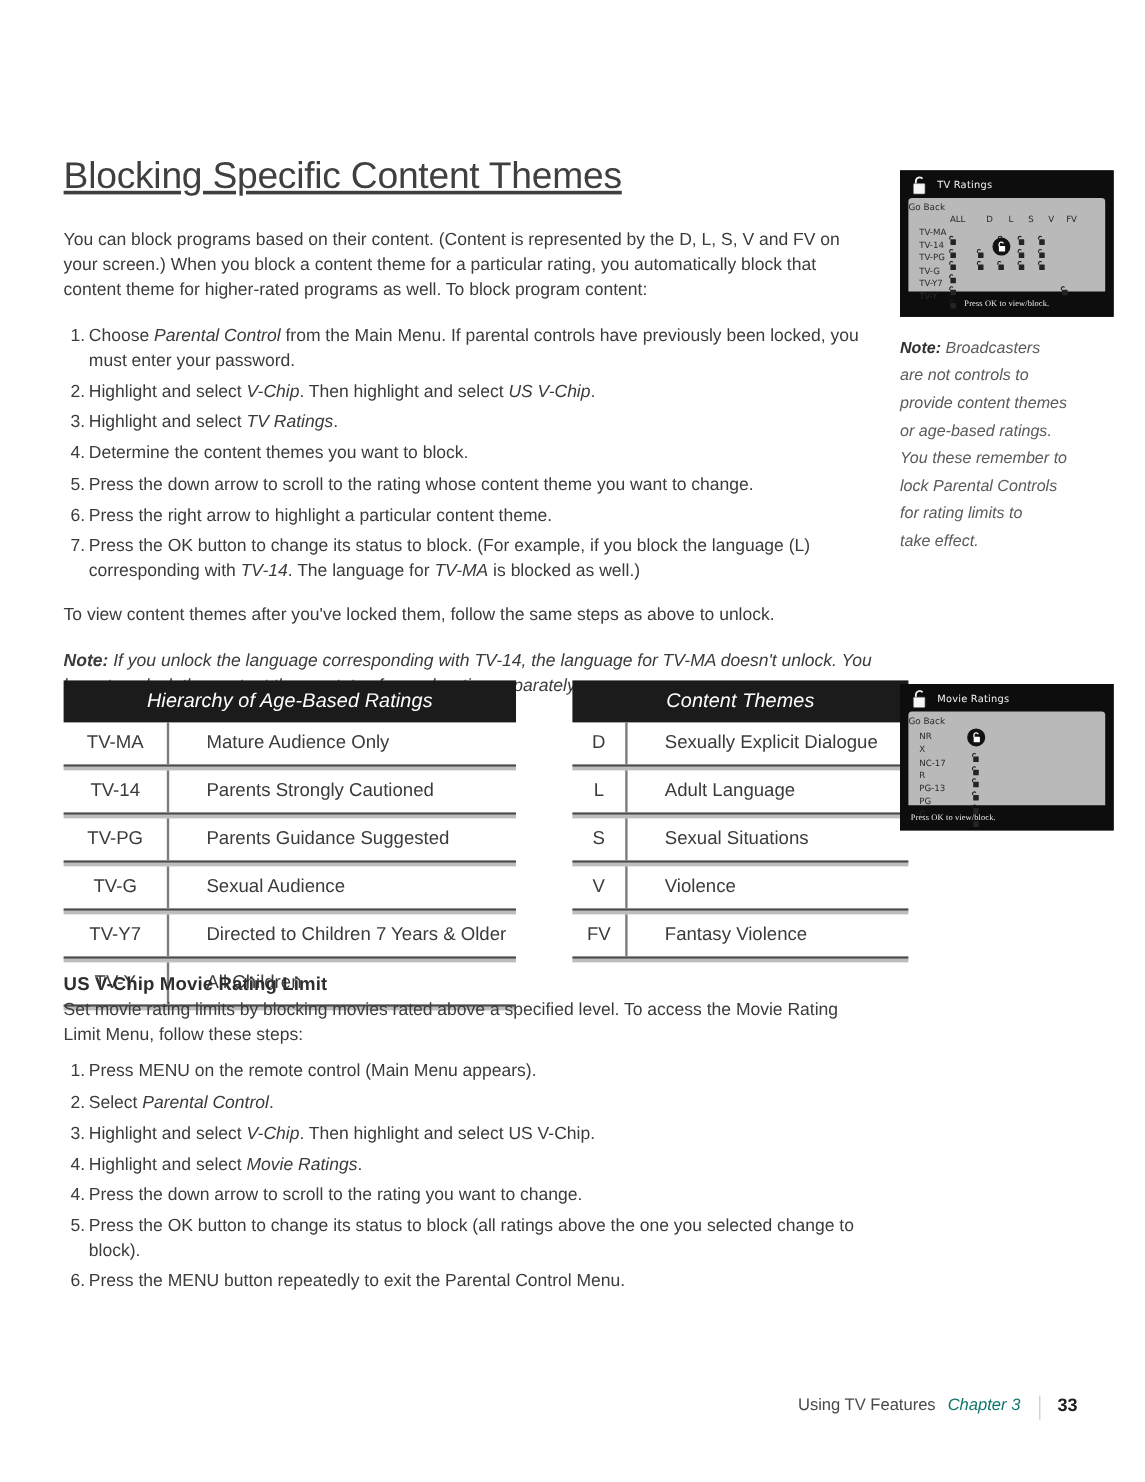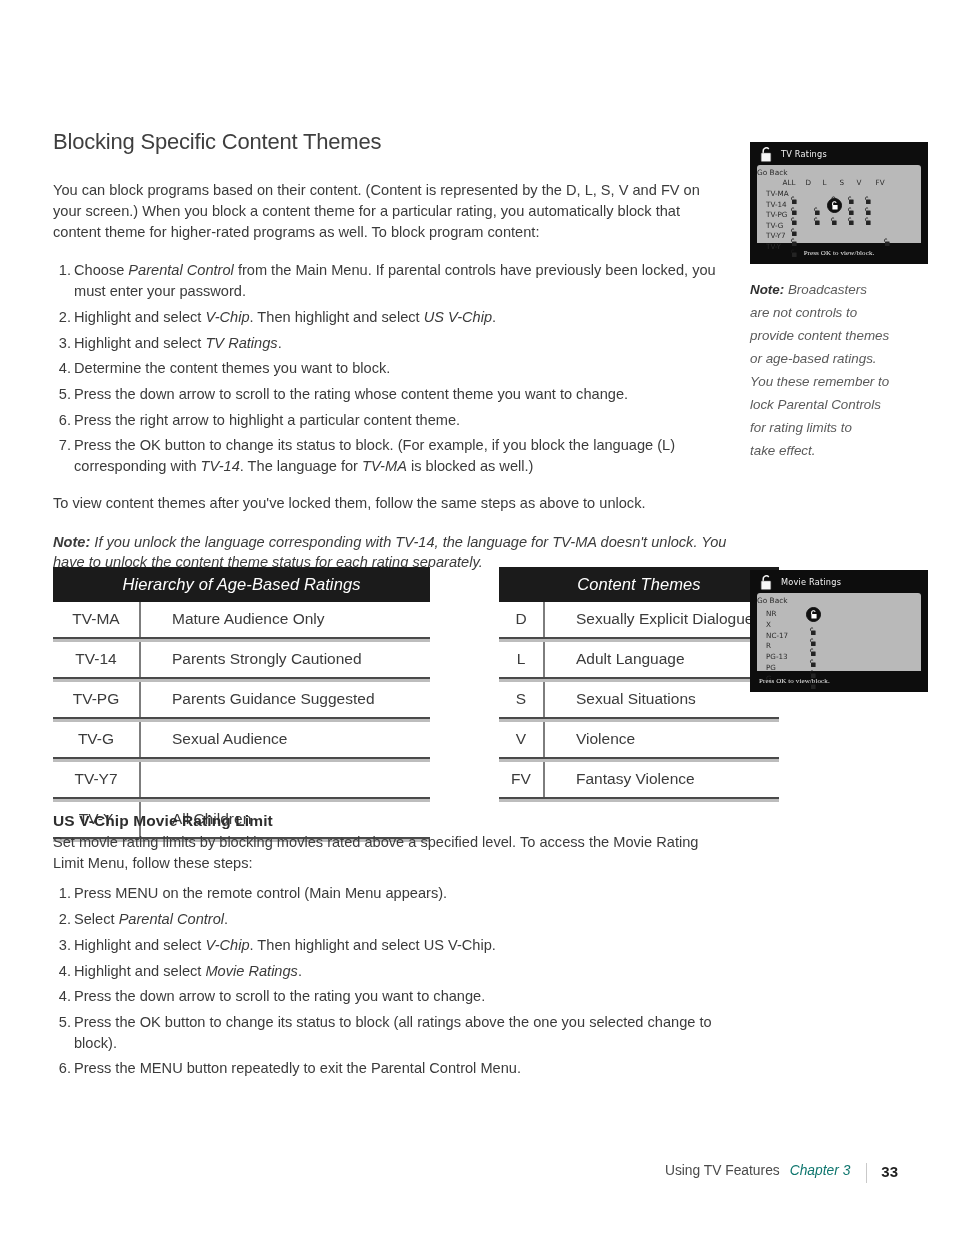--- a/index.html
+++ b/index.html
@@ -23,26 +23,27 @@
 
   
   .main-col {
     position: absolute;
     left: 53px;
     top: 130px;
     width: 676px;
   }
 
   h1.page-title {
-    font-size: 22px;
+    font-size: 31px;
     font-weight: normal;
     color: #3f3f3f;
     margin: 0 0 26px 0;
     letter-spacing: -0.2px;
     line-height: 1.1;
+    text-decoration: underline;
   }
 
   p.body-text {
     font-size: 14.6px;
     line-height: 1.42;
     margin: 0 0 18px 0;
     color: #3b3b3b;
   }
 
   ol.steps {
@@ -87,21 +88,21 @@
     position: absolute;
     left: 53px;
     top: 567px;
     width: 676px;
   }
   .tbl {
     position: absolute;
     top: 0;
   }
   .tbl.left  { left: 0px;   width: 377px; }
-  .tbl.right { left: 446px; width: 280px; }
+  .tbl.right { left: 424px; width: 280px; }
 
   .tbl-head {
     background: #1b1b1b;
     color: #ffffff;
     font-style: italic;
     font-weight: normal;
     text-align: center;
     font-size: 16.5px;
     line-height: 1;
     padding: 9px 0 9px 0;
@@ -248,21 +249,21 @@
     font-size: 7px;
     letter-spacing: 0.1px;
     font-family: Liberation Serif, serif;
   }
   .osd.movie-ratings .osd-footer { justify-content: flex-start; padding-left: 8px; }
 
   .osd-colhead {
     position: absolute;
     font-size: 7.2px;
     color: #2b2b2b;
-    text-align: left;
+    text-align: right;
     width: 22px;
   }
   .osd-rowlabel {
     position: absolute;
     left: 9px;
     font-size: 7.2px;
     color: #2b2b2b;
     white-space: nowrap;
   }
 
@@ -351,20 +352,21 @@
             <div class="tdesc">Parents Guidance Suggested</div>
           </div>
           <div class="rule"></div>
           <div class="trow">
             <div class="tcode">TV-G</div>
             <div class="tdesc">Sexual Audience</div>
           </div>
           <div class="rule"></div>
           <div class="trow">
             <div class="tcode">TV-Y7</div>
+            <div class="tdesc">Directed to Children 7 Years &amp; Older</div>
           </div>
           <div class="rule"></div>
           <div class="trow">
             <div class="tcode">TV-Y</div>
             <div class="tdesc">All Children</div>
           </div>
           <div class="rule"></div>
         </div>
     </div>
 

